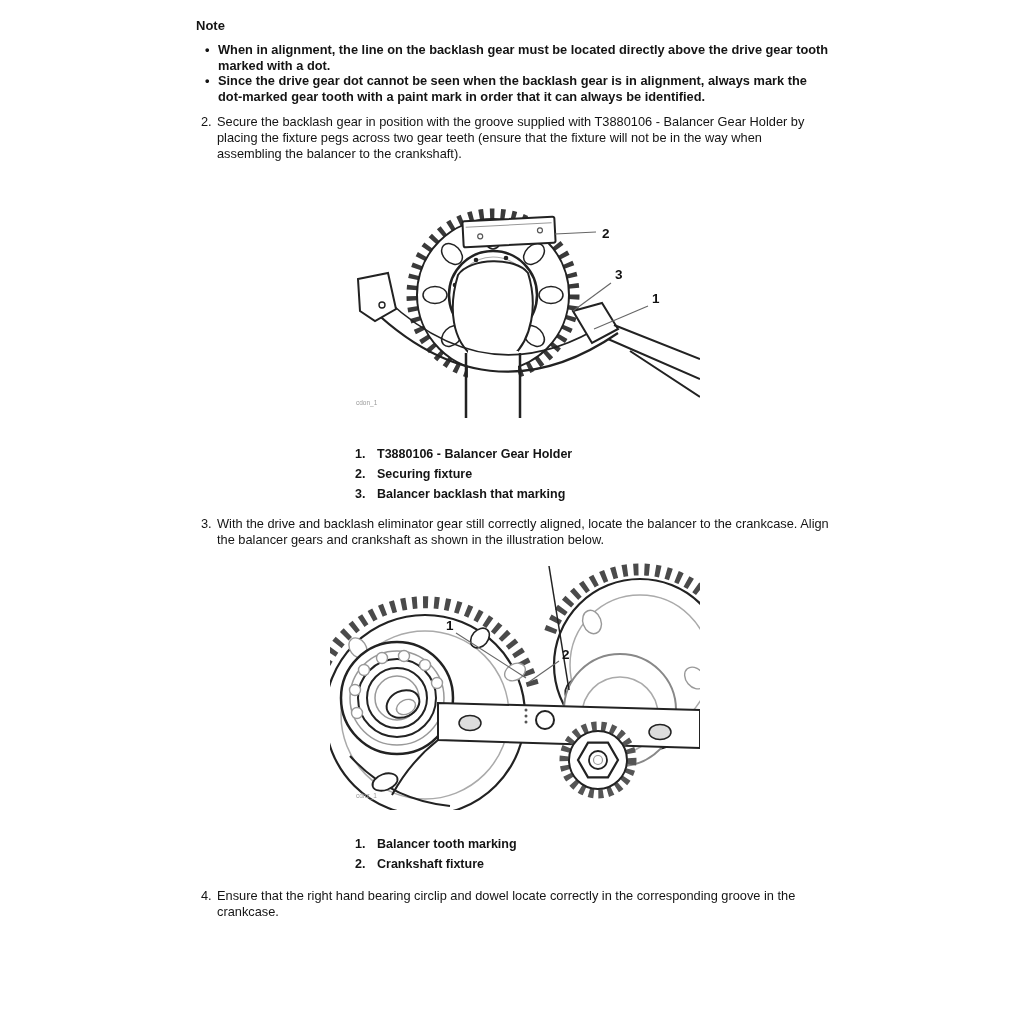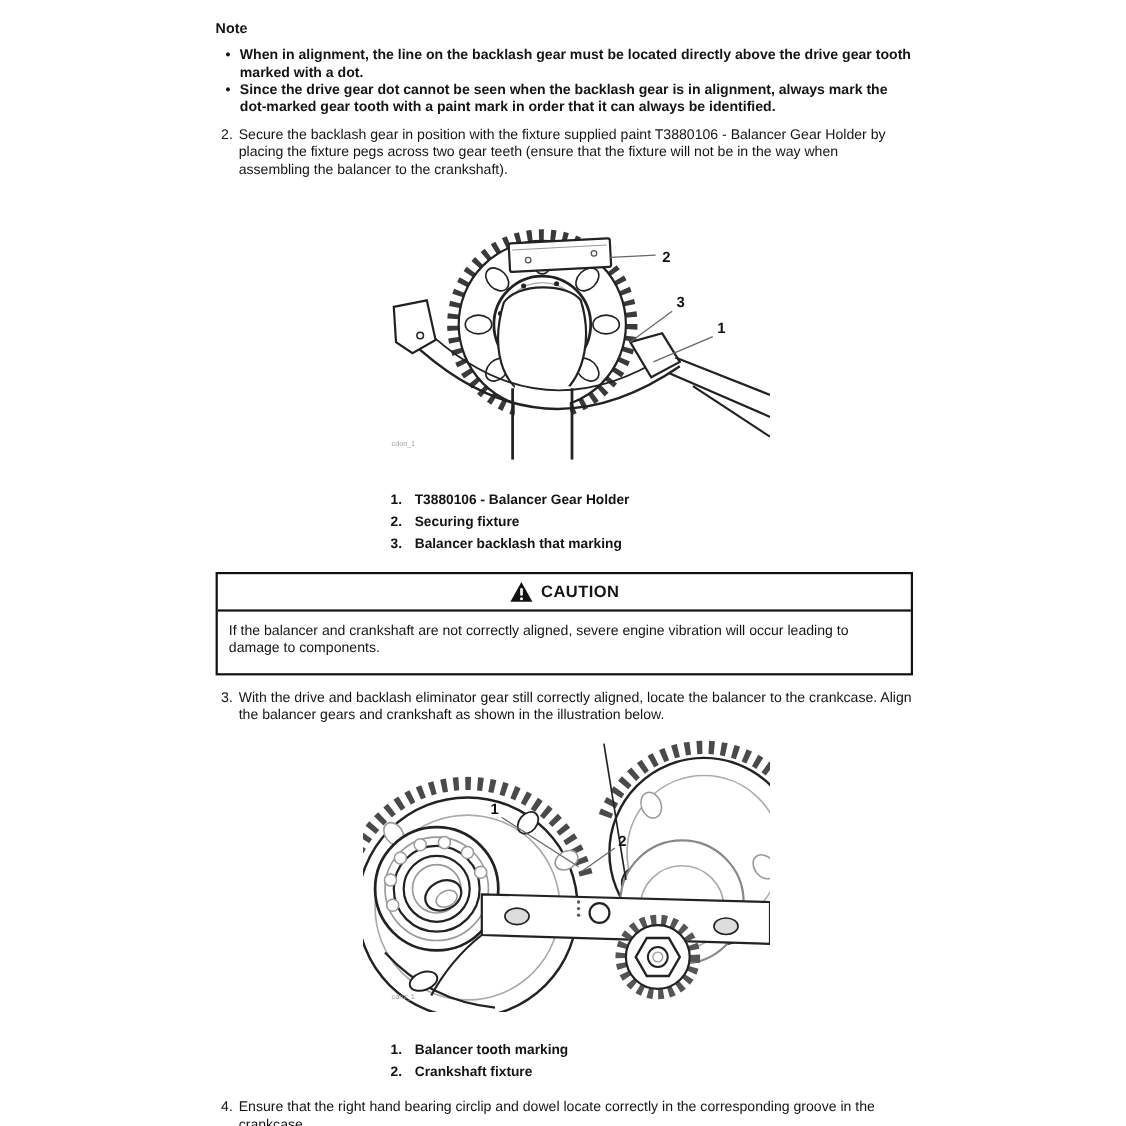--- a/index.html
+++ b/index.html
@@ -56,21 +56,21 @@
         <span class="btxt">When in alignment, the line on the backlash gear must be located directly above the drive gear tooth marked with a dot.</span>
       </div>
       <div class="bullet">
         <span class="marker">•</span>
         <span class="btxt">Since the drive gear dot cannot be seen when the backlash gear is in alignment, always mark the dot-marked gear tooth with a paint mark in order that it can always be identified.</span>
       </div>
     </div>
 
     <div class="step" id="step2">
       <span class="num">2.</span>
-      <span class="txt">Secure the backlash gear in position with the fixture supplied paint T3880106 - Balancer Gear Holder by placing the fixture pegs across two gear teeth (ensure that the fixture will not be in the way when assembling the balancer to the crankshaft).</span>
+      <span class="txt">Secure the backlash gear in position with the groove supplied with T3880106 - Balancer Gear Holder by placing the fixture pegs across two gear teeth (ensure that the fixture will not be in the way when assembling the balancer to the crankshaft).</span>
     </div>
 
     <svg id="fig1" class="figure" width="370" height="235" viewBox="0 0 370 235">
       <g>
         <circle cx="163" cy="112" r="81" fill="none" stroke="#3a3a3a" stroke-width="11" stroke-dasharray="4.5 6.3"></circle>
         <circle cx="163" cy="112" r="76" fill="#fff" stroke="#222" stroke-width="2"></circle>
         <ellipse cx="221" cy="112" rx="8.5" ry="12" transform="rotate(90 221 112)" fill="#fff" stroke="#222" stroke-width="1.5"></ellipse>
         <ellipse cx="204" cy="153" rx="8.5" ry="12" transform="rotate(135 204 153)" fill="#fff" stroke="#222" stroke-width="1.5"></ellipse>
         <ellipse cx="122" cy="153" rx="8.5" ry="12" transform="rotate(225 122 153)" fill="#fff" stroke="#222" stroke-width="1.5"></ellipse>
         <ellipse cx="105" cy="112" rx="8.5" ry="12" transform="rotate(270 105 112)" fill="#fff" stroke="#222" stroke-width="1.5"></ellipse>
@@ -124,31 +124,20 @@
       <div class="legend-row">
         <span class="num">2.</span>
         <span>Securing fixture</span>
       </div>
       <div class="legend-row">
         <span class="num">3.</span>
         <span>Balancer backlash that marking</span>
       </div>
     </div>
 
-    <div class="caution-box">
-      <div class="caution-header">
-        <svg width="22" height="20" viewBox="0 0 22 20">
-          <polygon points="11,1 21,19 1,19" fill="#111"></polygon>
-          <rect x="9.9" y="6.5" width="2.4" height="7" rx="1.1" fill="#fff"></rect>
-          <circle cx="11.1" cy="16.3" r="1.4" fill="#fff"></circle>
-        </svg>
-        <span class="caution-title">CAUTION</span>
-      </div>
-      <div class="caution-body">If the balancer and crankshaft are not correctly aligned, severe engine vibration will occur leading to damage to components.</div>
-    </div>
 
     <div class="step" id="step3">
       <span class="num">3.</span>
       <span class="txt">With the drive and backlash eliminator gear still correctly aligned, locate the balancer to the crankcase. Align the balancer gears and crankshaft as shown in the illustration below.</span>
     </div>
 
     <svg id="fig2" class="figure" width="370" height="250" viewBox="0 0 370 250">
       <g>
         <path d="M-17,145 A112,112 0 0 1 203,126" fill="none" stroke="#4a4a4a" stroke-width="12" stroke-dasharray="5 6"></path>
         <circle cx="95" cy="155" r="100" fill="#fff" stroke="#222" stroke-width="2.2"></circle>

